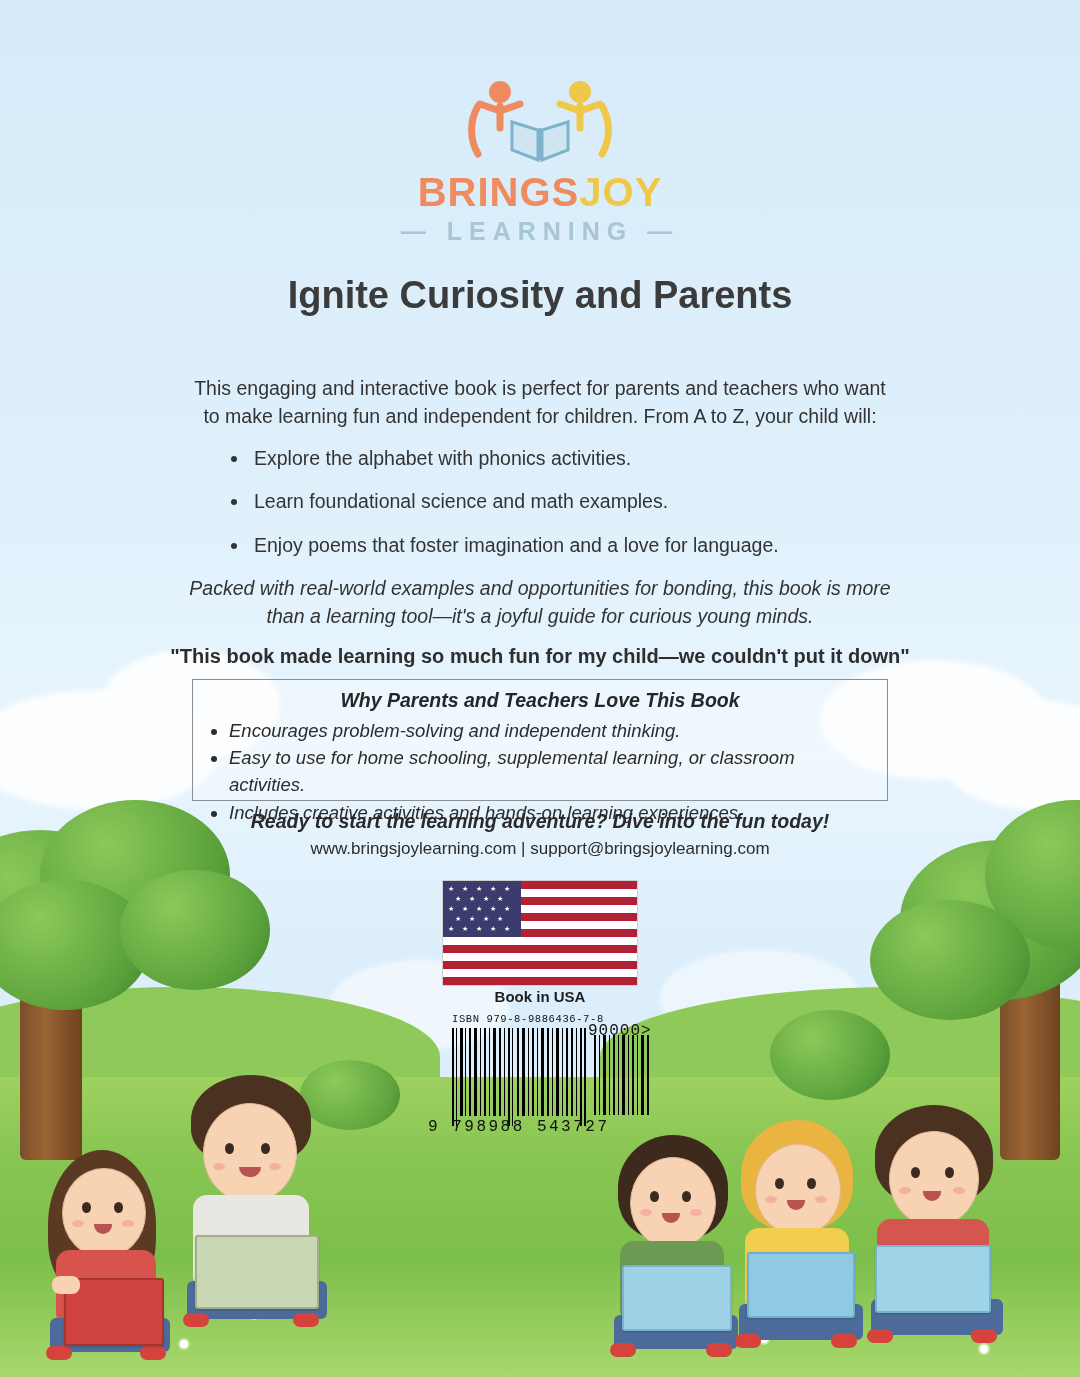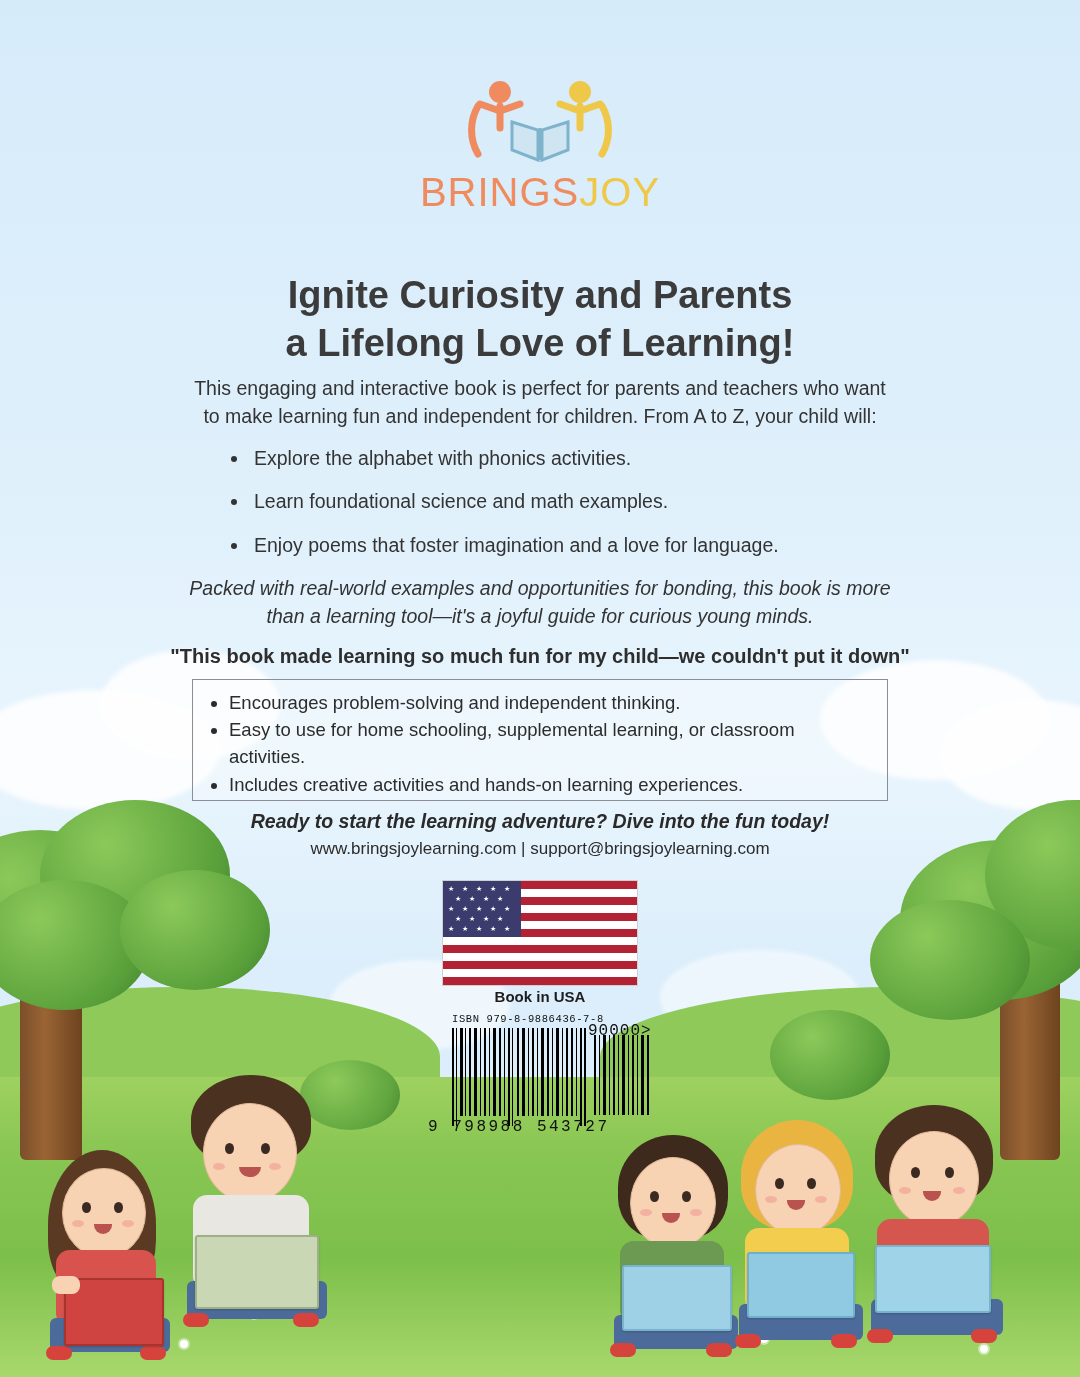--- a/index.html
+++ b/index.html
@@ -140,21 +140,21 @@
     text-align: center;
   }
   .logo-mark {
     position: relative;
     width: 160px;
     height: 90px;
     margin: 0 auto 4px;
   }
   .logo-text {
     font-size: 40px;
-    font-weight: normal;
+    font-weight: bold;
     letter-spacing: 1px;
     line-height: 1;
   }
   .logo-brings { color: #ef8b5e; }
   .logo-joy { color: #efc84a; }
   .logo-learning {
     margin-top: 5px;
     font-size: 25px;
     letter-spacing: 7px;
     color: #a8c6d6;
@@ -235,20 +235,21 @@
     text-align: center;
     font-weight: bold;
     font-style: italic;
     font-size: 19.5px;
     color: #262626;
     margin-bottom: 5px;
   }
   .box ul {
     margin: 0;
     padding-left: 22px;
+    font-style: italic;
   }
   .box li {
     font-size: 18.5px;
     line-height: 1.47;
     color: #2c2c2c;
   }
 
   .cta {
     position: absolute;
     top: 810px;
@@ -484,42 +485,43 @@
           <circle cx="120" cy="14" r="11" fill="#efc84a"></circle>
           <path d="M120 28 L120 50 M120 33 L100 26 M120 33 L140 26" stroke="#efc84a" stroke-width="7" stroke-linecap="round" fill="none"></path>
           <path d="M52 44 L78 52 L78 82 L52 72 Z" fill="#cfe6f2" stroke="#7fb3cc" stroke-width="3"></path>
           <path d="M108 44 L82 52 L82 82 L108 72 Z" fill="#cfe6f2" stroke="#7fb3cc" stroke-width="3"></path>
           <line x1="80" y1="50" x2="80" y2="82" stroke="#7fb3cc" stroke-width="3"></line>
         </svg>
       </div>
       <div class="logo-text">
         <span class="logo-brings">BRINGS</span><span class="logo-joy">JOY</span>
       </div>
+      <div class="logo-learning">— LEARNING —</div>
     </div>
 
     <div class="headline">
       <div>Ignite Curiosity and Parents</div>
-      <div>a Lifelong Love of Learning!</div>
     </div>
 
     <div class="intro">This engaging and interactive book is perfect for parents and teachers who want to make learning fun and independent for children. From A to Z, your child will:</div>
 
     <div class="bullets">
       <ul>
         <li>Explore the alphabet with phonics activities.</li>
         <li>Learn foundational science and math examples.</li>
         <li>Enjoy poems that foster imagination and a love for language.</li>
       </ul>
     </div>
 
     <div class="packed">Packed with real-world examples and opportunities for bonding, this book is more than a learning tool—it's a joyful guide for curious young minds.</div>
 
     <div class="quote">"This book made learning so much fun for my child—we couldn't put it down"</div>
 
     <div class="box">
+      <div class="box-title">Why Parents and Teachers Love This Book</div>
       <ul>
         <li>Encourages problem-solving and independent thinking.</li>
         <li>Easy to use for home schooling, supplemental learning, or classroom activities.</li>
         <li>Includes creative activities and hands-on learning experiences.</li>
       </ul>
     </div>
 
     <div class="cta">Ready to start the learning adventure? Dive into the fun today!</div>
     <div class="contact">www.bringsjoylearning.com  |  support@bringsjoylearning.com</div>
 

